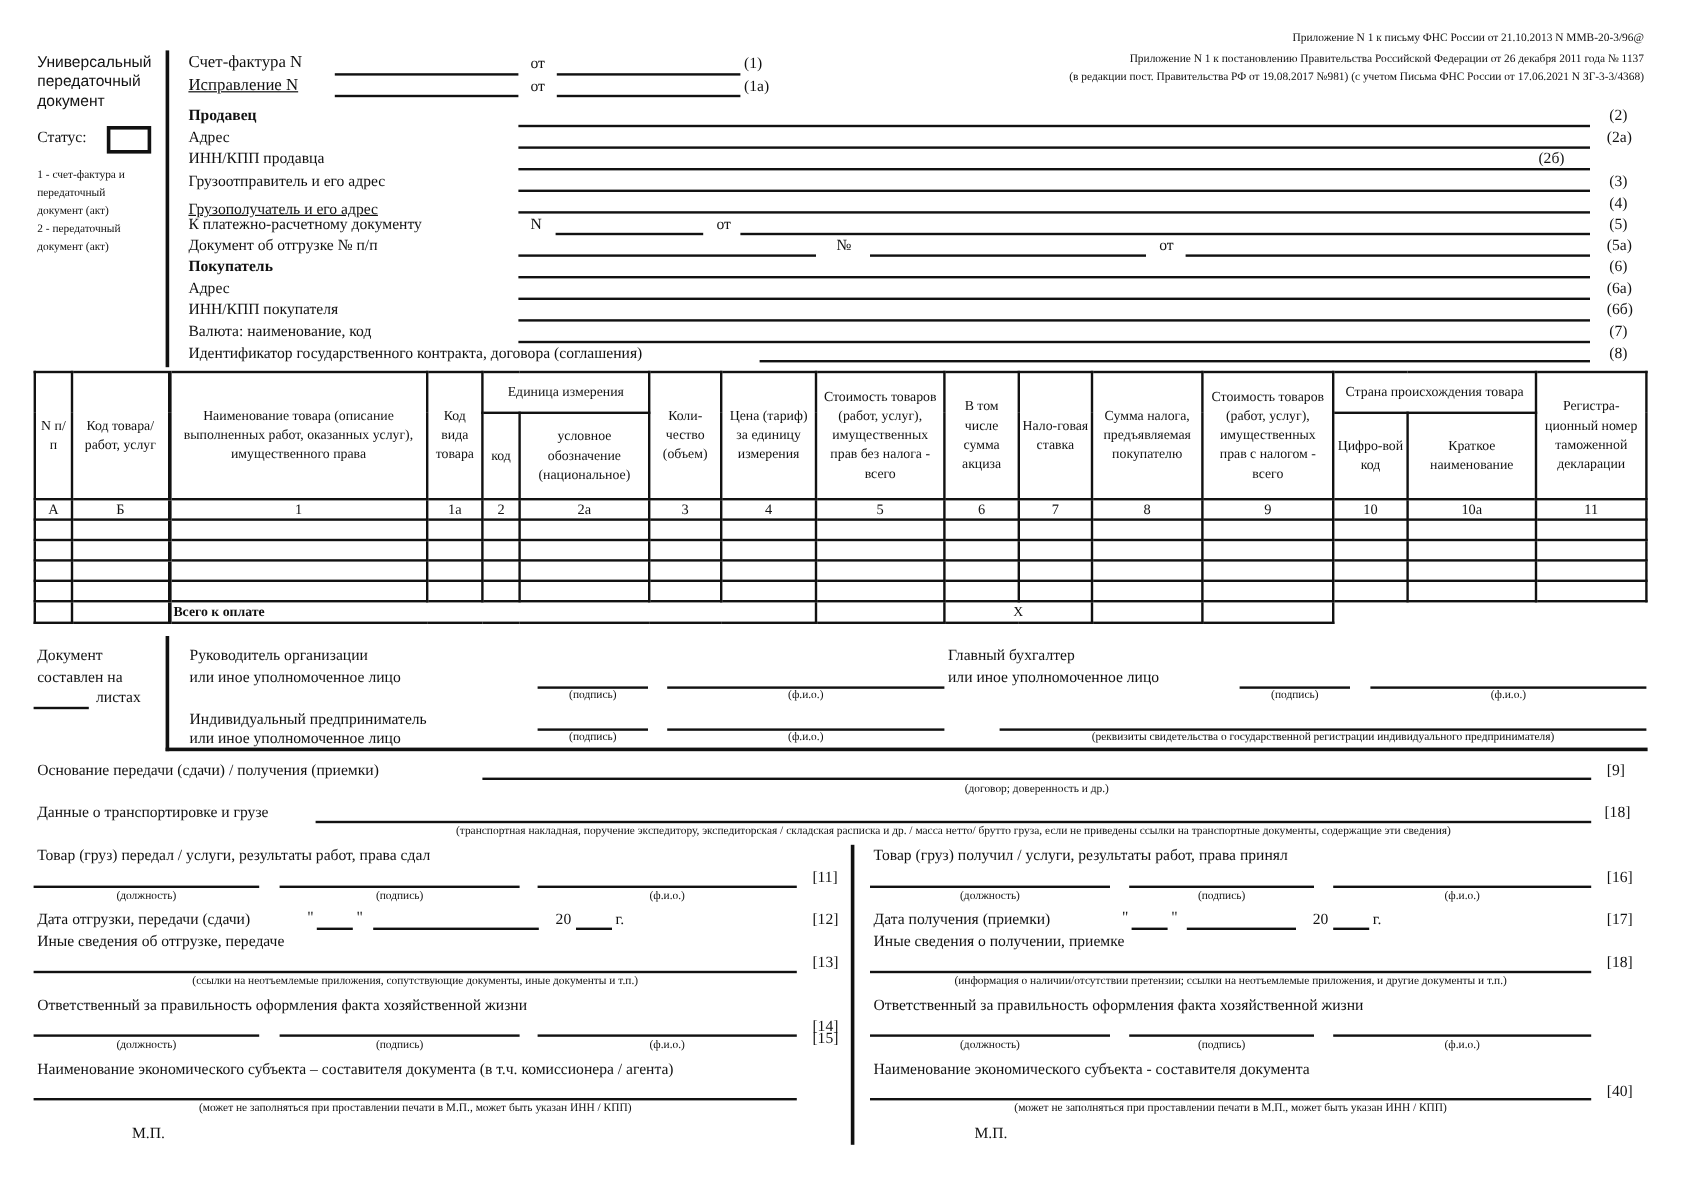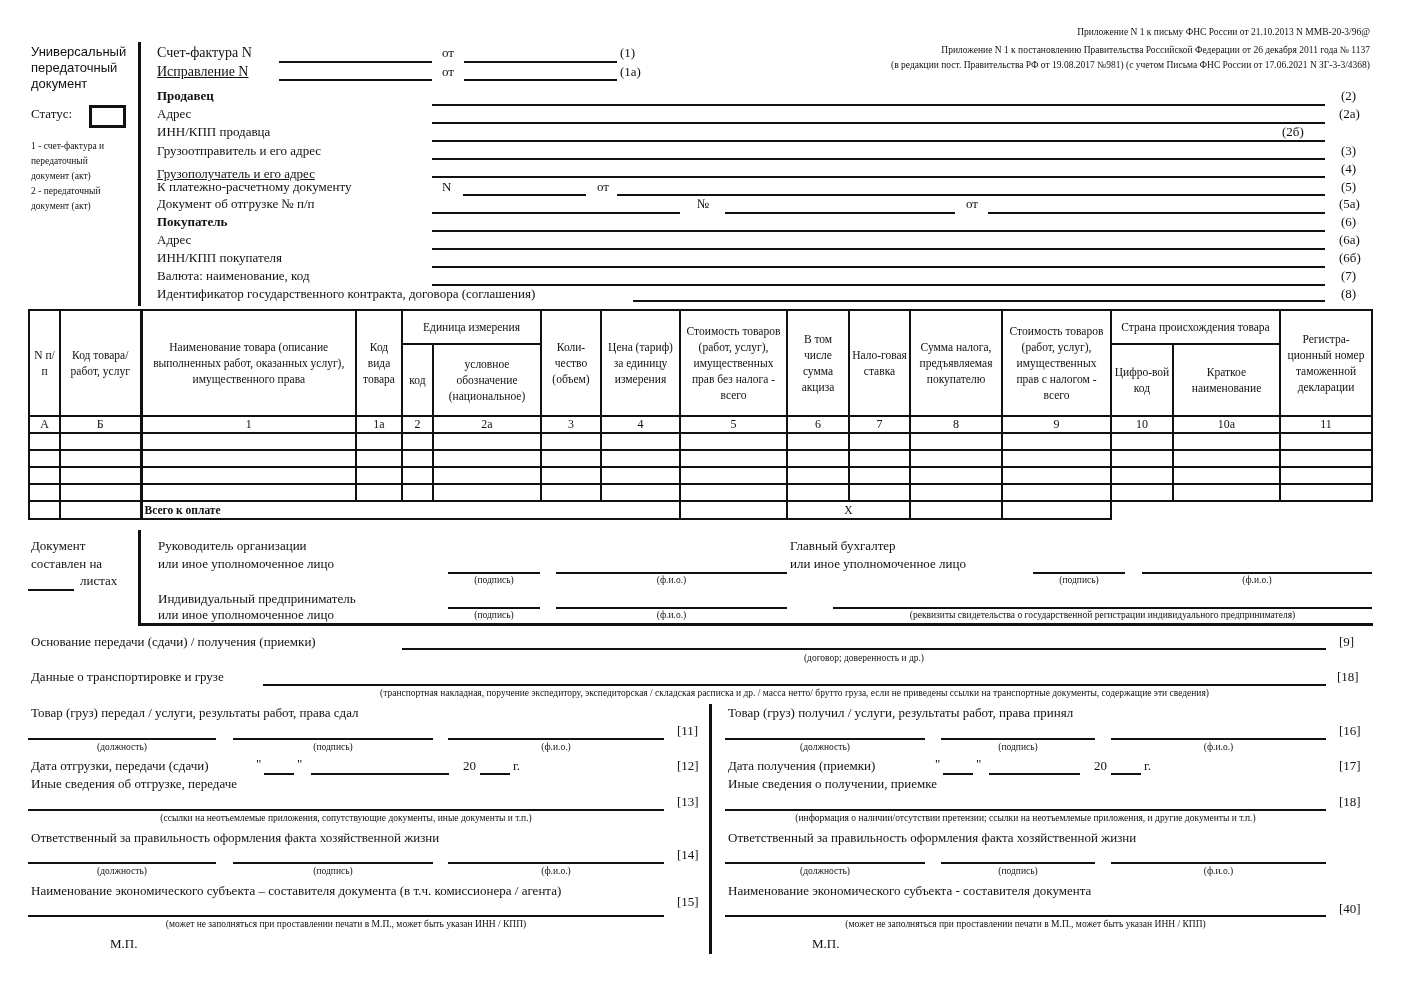--- a/index.html
+++ b/index.html
@@ -330,21 +330,21 @@
 <div class="ln" style="left:28px;top:862px;width:188px;"></div>
 <div class="xs ctr" style="left:28px;top:866px;width:188px;">(должность)</div>
 <div class="ln" style="left:233px;top:862px;width:200px;"></div>
 <div class="xs ctr" style="left:233px;top:866px;width:200px;">(подпись)</div>
 <div class="ln" style="left:448px;top:862px;width:216px;"></div>
 <div class="xs ctr" style="left:448px;top:866px;width:216px;">(ф.и.о.)</div>
 <div class="t" style="left:677px;top:847px;">[14]</div>
 
 <div class="t" style="left:31px;top:883px;">Наименование экономического субъекта – составителя документа (в т.ч. комиссионера / агента)</div>
 <div class="ln" style="left:28px;top:915px;width:636px;"></div>
-<div class="t" style="left:677px;top:894px;">[15]</div>
+<div class="t" style="left:677px;top:857px;">[15]</div>
 <div class="xs ctr" style="left:28px;top:919px;width:636px;">(может не заполняться при проставлении печати в М.П., может быть указан ИНН / КПП)</div>
 <div class="t" style="left:110px;top:936px;">М.П.</div>
 
 <div class="t" style="left:728px;top:705px;">Товар (груз) получил / услуги, результаты работ, права принял</div>
 <div class="ln" style="left:725px;top:738px;width:200px;"></div>
 <div class="xs ctr" style="left:725px;top:742px;width:200px;">(должность)</div>
 <div class="ln" style="left:941px;top:738px;width:154px;"></div>
 <div class="xs ctr" style="left:941px;top:742px;width:154px;">(подпись)</div>
 <div class="ln" style="left:1111px;top:738px;width:215px;"></div>
 <div class="xs ctr" style="left:1111px;top:742px;width:215px;">(ф.и.о.)</div>

